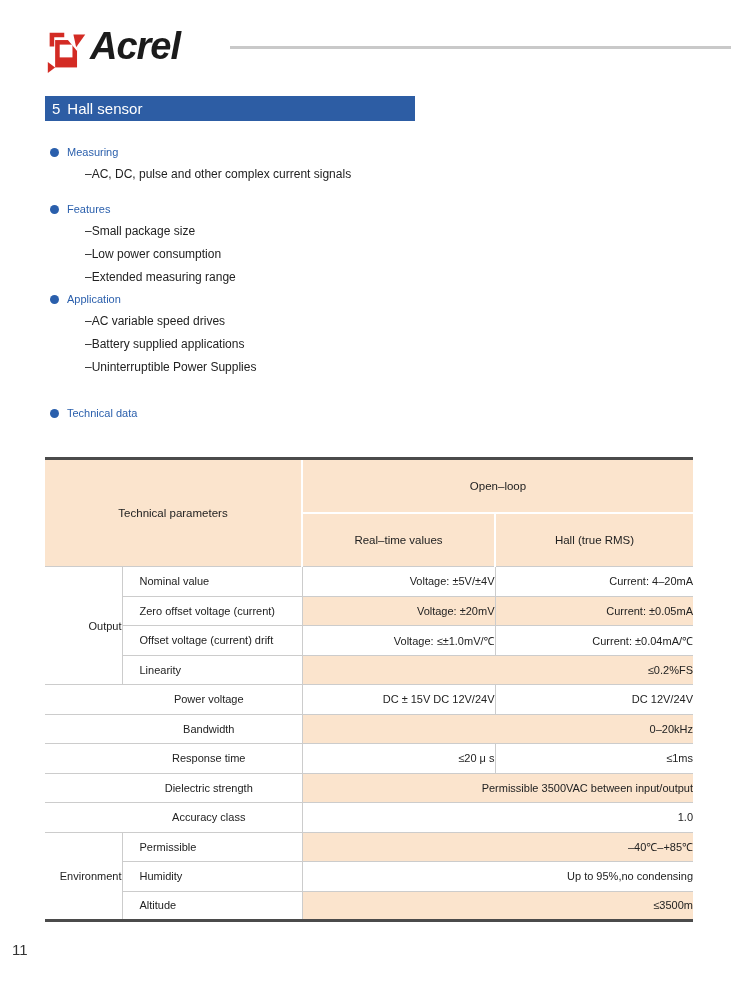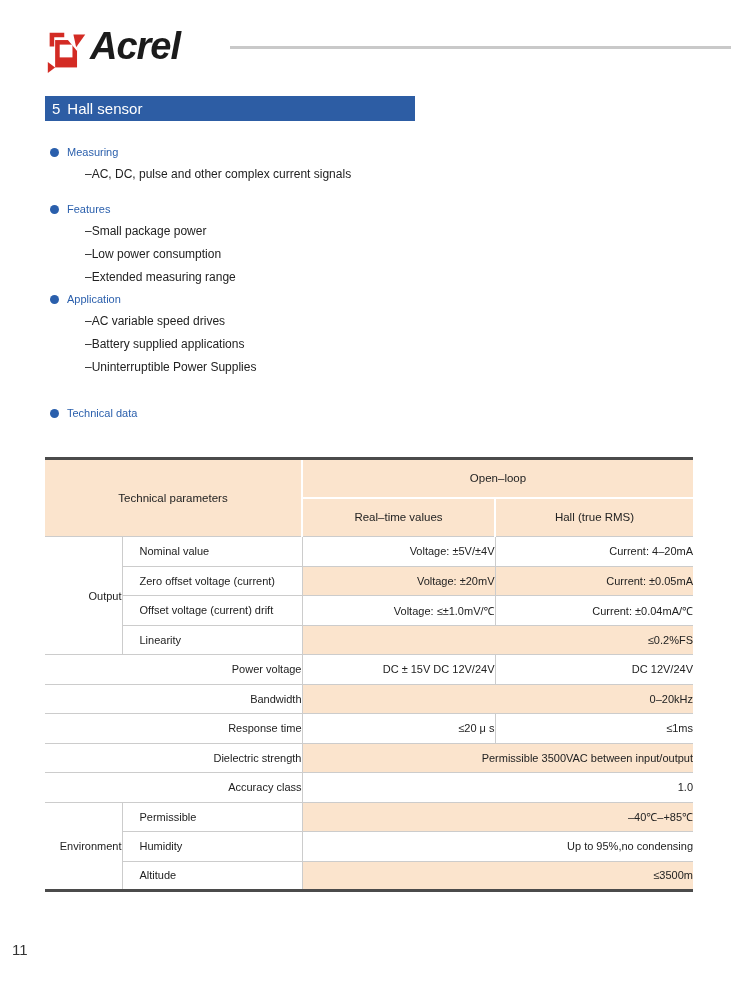--- a/index.html
+++ b/index.html
@@ -35,29 +35,29 @@
 
   
   .tbl-wrap { position:absolute; left:45px; top:457px; width:648px; }
   table {
     border-collapse:collapse; table-layout:fixed; width:648px;
     border-top:3px solid #4b4b4b; border-bottom:3px solid #4b4b4b;
     font-size:11px; color:#222;
   }
   th {
     background:#fbe4cd; font-weight:normal; font-size:11.5px;
-    border:2px solid #ffffff; height:39px; text-align:center;
+    border:2px solid #ffffff; height:54px; text-align:center;
   }
   th.subline { border-bottom:1px solid #cccccc; }
   td { border:1px solid #cccccc; height:29.5px; text-align:right; }
   .edge-l { border-left:none !important; }
   .edge-r { border-right:none !important; }
   td.group { text-align:right; }
   td.param { text-align:left; padding-left:17px; }
-  td.mlabel { text-align:right; padding-left:71px; }
+  td.mlabel { text-align:center; padding-left:71px; }
   td.hl { background:#fbe4cd; }
 
   
   .page-num { position:absolute; left:12px; top:941px; font-size:15px; color:#333; }
 </style>
 </head>
 <body>
 
 <div class="page">
 
@@ -85,21 +85,21 @@
       <span class="sec-title">Measuring</span>
     </div>
     <div class="sec-item">–AC, DC, pulse and other complex current signals</div>
   </div>
 
   <div class="sec" style="top:203px;">
     <div class="sec-head">
       <span class="bullet"></span>
       <span class="sec-title">Features</span>
     </div>
-    <div class="sec-item">–Small package power</div>
+    <div class="sec-item">–Small package size</div>
     <div class="sec-item">–Low power consumption</div>
     <div class="sec-item">–Extended measuring range</div>
   </div>
 
   <div class="sec" style="top:293px;">
     <div class="sec-head">
       <span class="bullet"></span>
       <span class="sec-title">Application</span>
     </div>
     <div class="sec-item">–AC variable speed drives</div>

